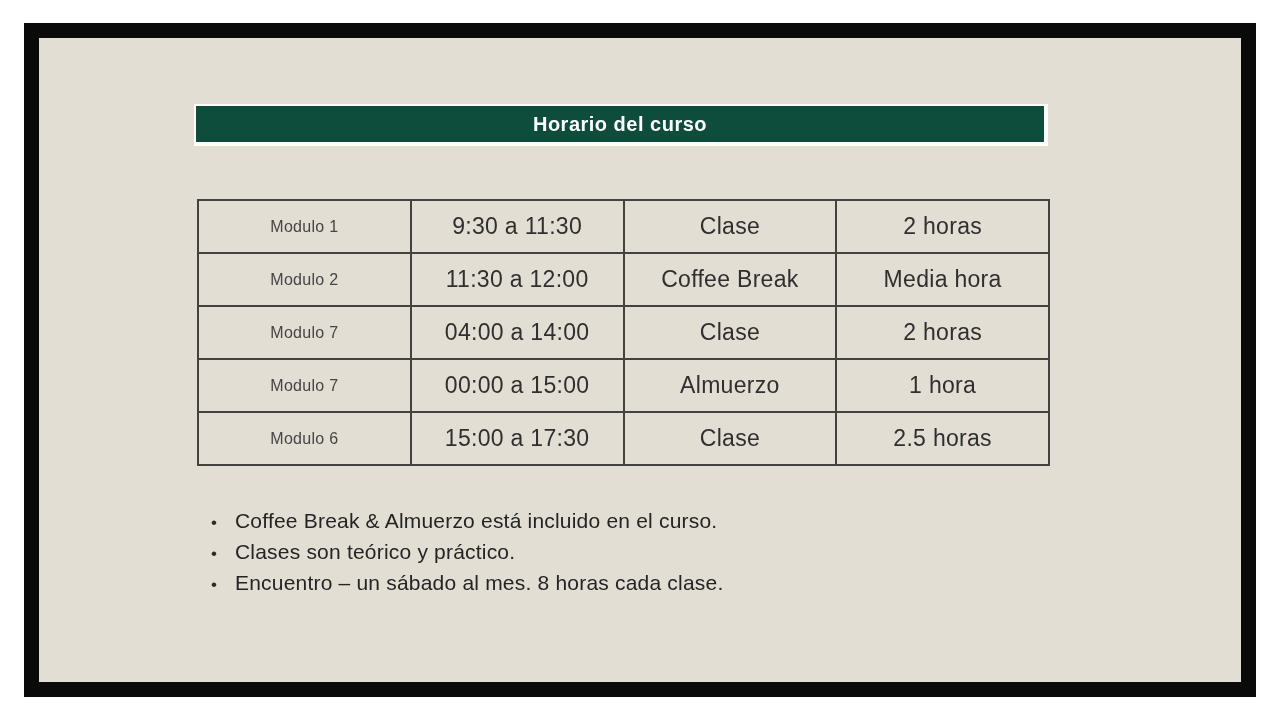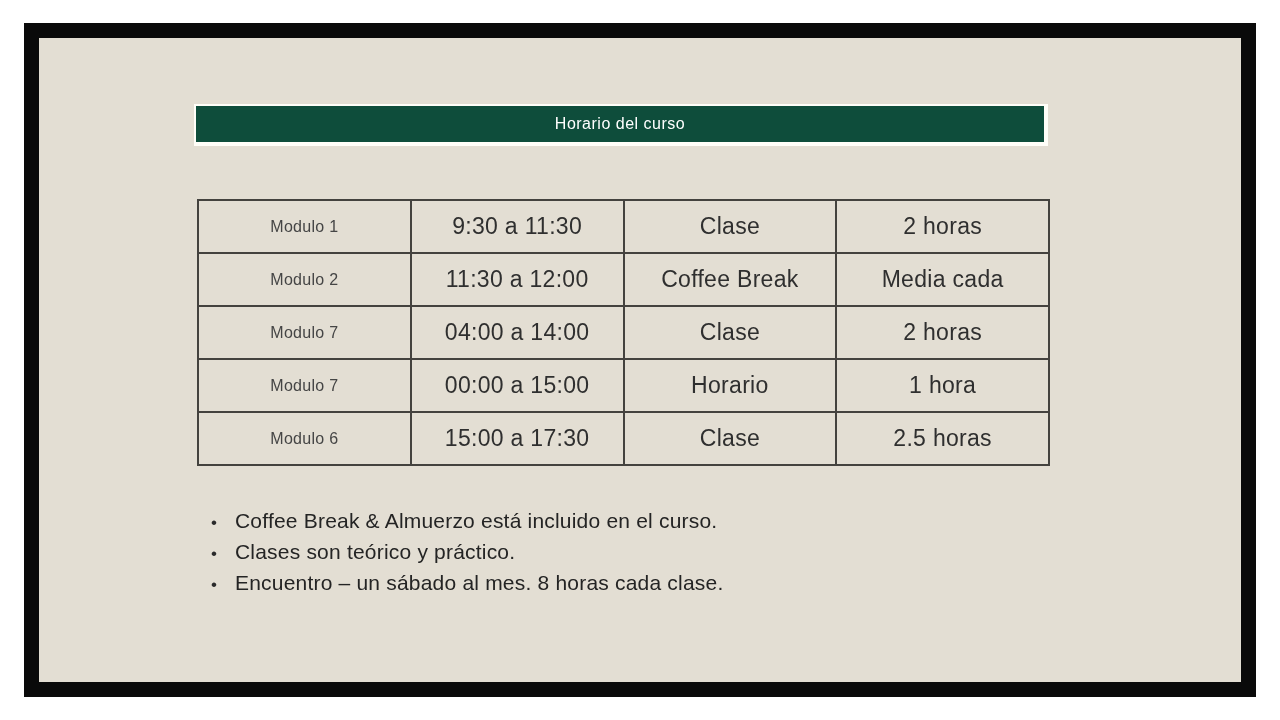--- a/index.html
+++ b/index.html
@@ -28,22 +28,22 @@
     height: 36px;
     background: #0e4d3b;
     border: solid #fffef8;
     border-width: 2px 4px 4px 2px;
     display: flex;
     align-items: center;
     justify-content: center;
   }
   .title-bar span {
     color: #ffffff;
-    font-size: 16px;
-    font-weight: normal;
+    font-size: 20px;
+    font-weight: bold;
     letter-spacing: 0.5px;
   }
   table.schedule {
     position: absolute;
     left: 158px;
     top: 161px;
     width: 853px;
     border-collapse: collapse;
     table-layout: fixed;
   }
@@ -99,32 +99,32 @@
       <tr>
         <td class="mod">Modulo 1</td>
         <td>9:30 a 11:30</td>
         <td>Clase</td>
         <td>2 horas</td>
       </tr>
       <tr>
         <td class="mod">Modulo 2</td>
         <td>11:30 a 12:00</td>
         <td>Coffee Break</td>
-        <td>Media cada</td>
+        <td>Media hora</td>
       </tr>
       <tr>
         <td class="mod">Modulo 7</td>
         <td>04:00 a 14:00</td>
         <td>Clase</td>
         <td>2 horas</td>
       </tr>
       <tr>
         <td class="mod">Modulo 7</td>
         <td>00:00 a 15:00</td>
-        <td>Horario</td>
+        <td>Almuerzo</td>
         <td>1 hora</td>
       </tr>
       <tr>
         <td class="mod">Modulo 6</td>
         <td>15:00 a 17:30</td>
         <td>Clase</td>
         <td>2.5 horas</td>
       </tr>
     </tbody>
   </table>

